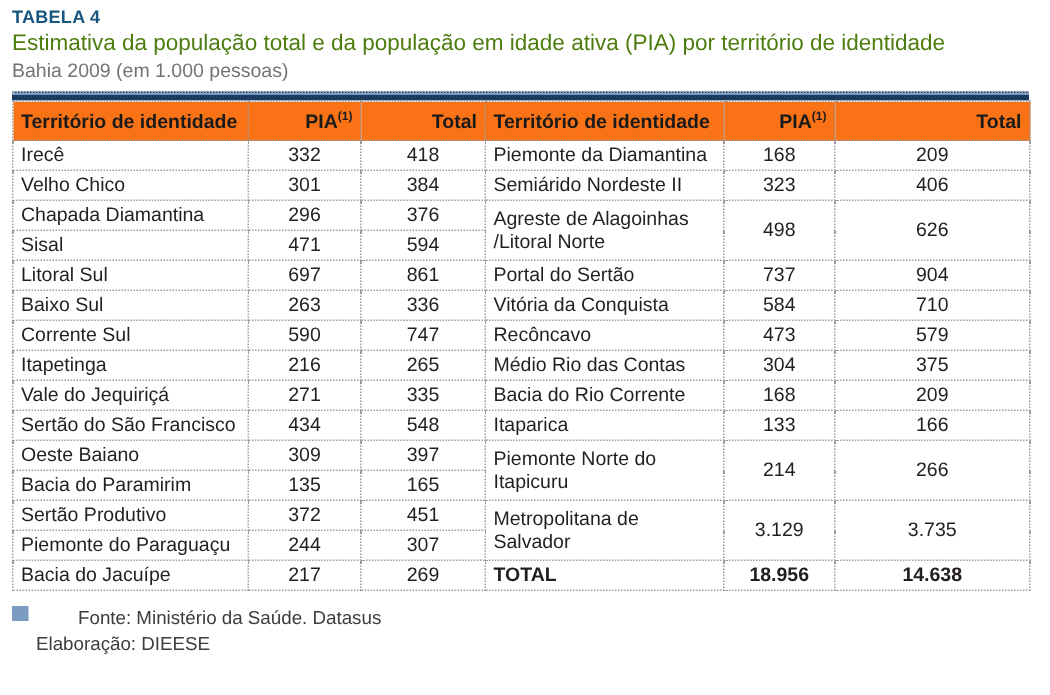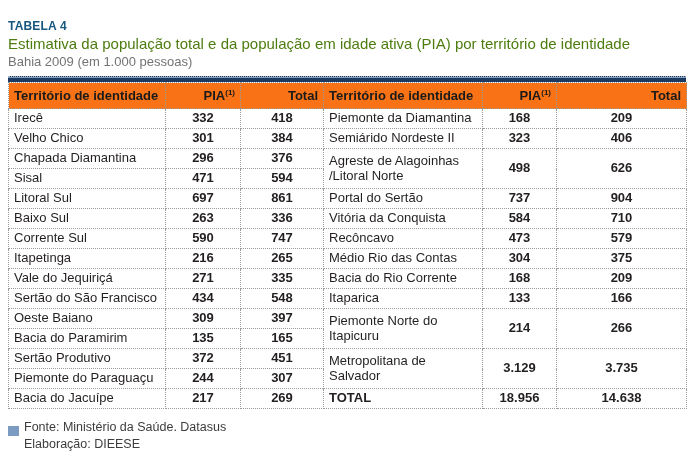--- a/index.html
+++ b/index.html
@@ -2,21 +2,21 @@
 <html><head>
 <meta charset="utf-8">
 <style>
   html,body{margin:0;padding:0;background:#ffffff;}
   body{
     width:700px;height:463px;overflow:hidden;
     font-family:"Liberation Sans", sans-serif;
     color:#231f20;
     -webkit-font-smoothing:antialiased;
   }
-  .page{padding:19px 8px 0 8px;}
+  .page{padding:4px 8px 0 8px;}
 
   .kicker{
     font-size:12px;font-weight:bold;color:#17567f;
     letter-spacing:.2px;margin:0 0 2px 0;
   }
   .title{
     font-size:15px;font-weight:normal;color:#4d7c0f;
     line-height:1.15;margin:0;
   }
   .subtitle{
@@ -45,25 +45,25 @@
   }
   th.num{text-align:right;}
   th sup{font-size:8px;font-weight:bold;}
 
   td{
     border:1px dotted #9b9b9b;
     height:19px;padding:0 5px;
     vertical-align:middle;line-height:1.12;
   }
   td.name{text-align:left;}
-  td.num{text-align:center;font-weight:bold;}
+  td.num{text-align:center;}
   td.bold{font-weight:bold;}
 
   .foot{margin-top:10px;font-size:12.5px;color:#3c3c3c;line-height:1.3;}
-  .foot .row1{display:flex;align-items:flex-end;}
+  .foot .row1{display:flex;align-items:flex-start;gap:28px;}
   .sq{
     display:inline-block;width:11px;height:10px;
     background:#7c9bc1;margin-right:5px;flex:0 0 auto;
   }
   .foot .indent{padding-left:16px;}
 </style>
 </head>
 <body>
 
 <div class="page">

